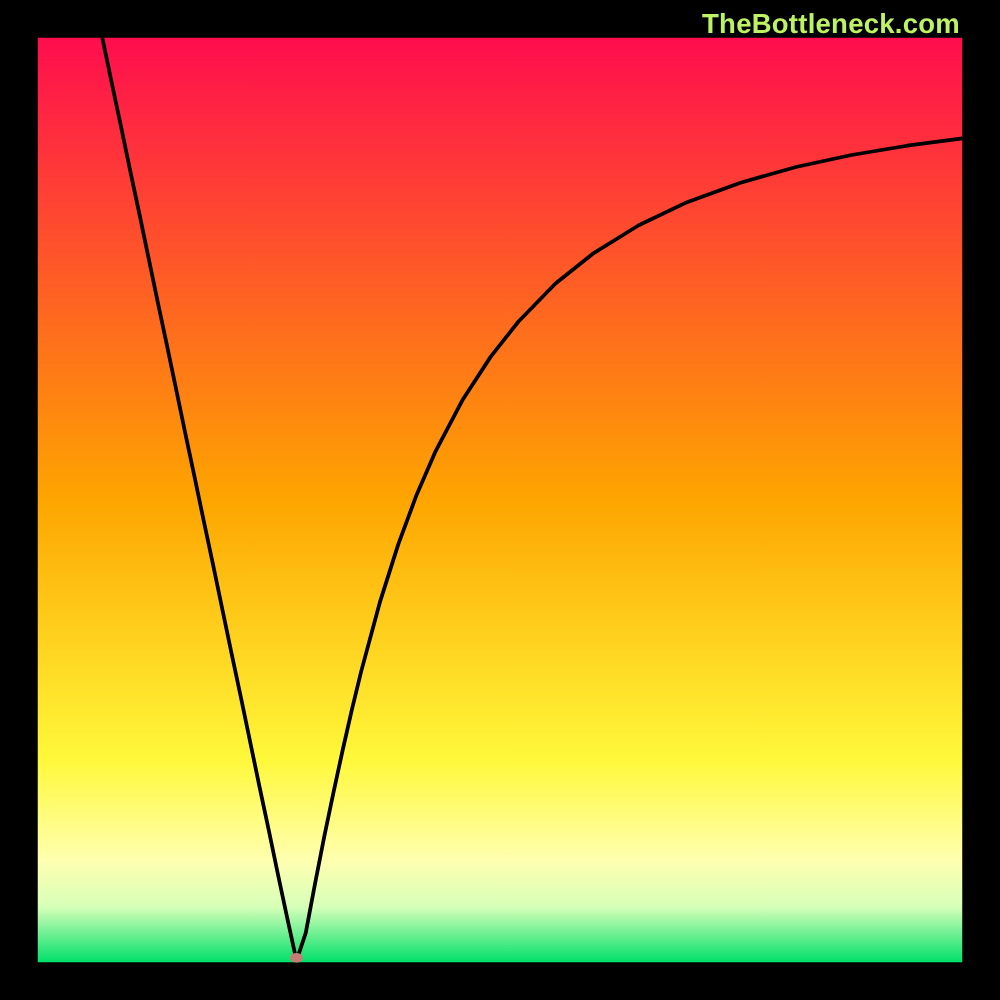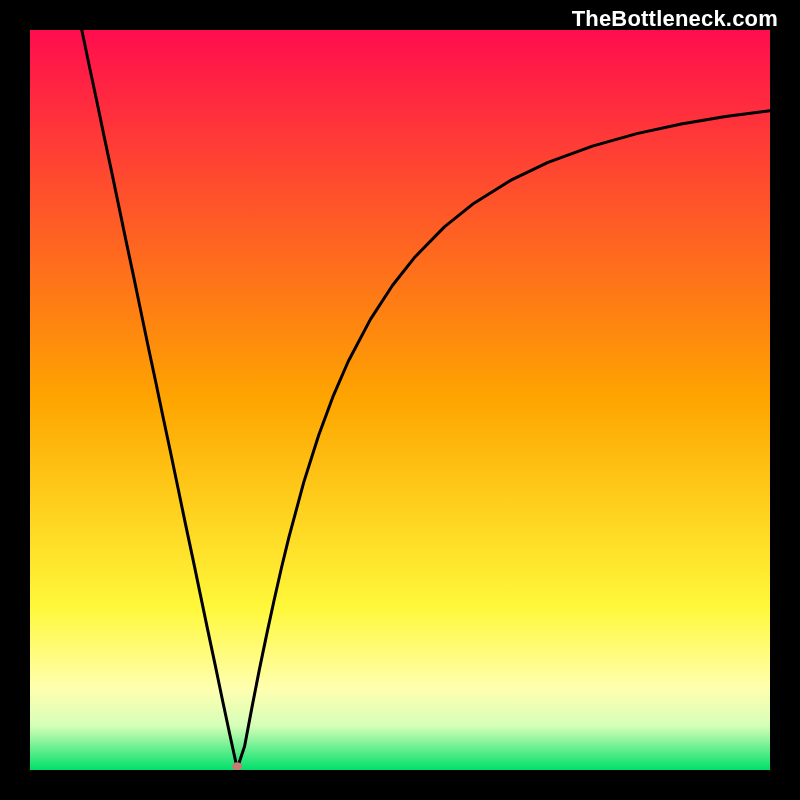--- a/index.html
+++ b/index.html
@@ -21,25 +21,25 @@
   .plot-area {
     position: absolute;
     left: 0;
     top: 0;
     width: 740px;
     height: 740px;
   }
   .watermark {
     position: absolute;
     top: 6px;
-    right: 22px;
+    right: 32px;
     font-family: Arial, Helvetica, sans-serif;
     font-size: 22px;
     font-weight: 600;
-    color: #ffffff;
+    color: #bef264;
     letter-spacing: 0.2px;
     user-select: none;
   }
 </style>
 </head>
 <body>
 
 <div class="frame">
   <svg class="plot-area" viewBox="0 0 740 740">
     <defs>

